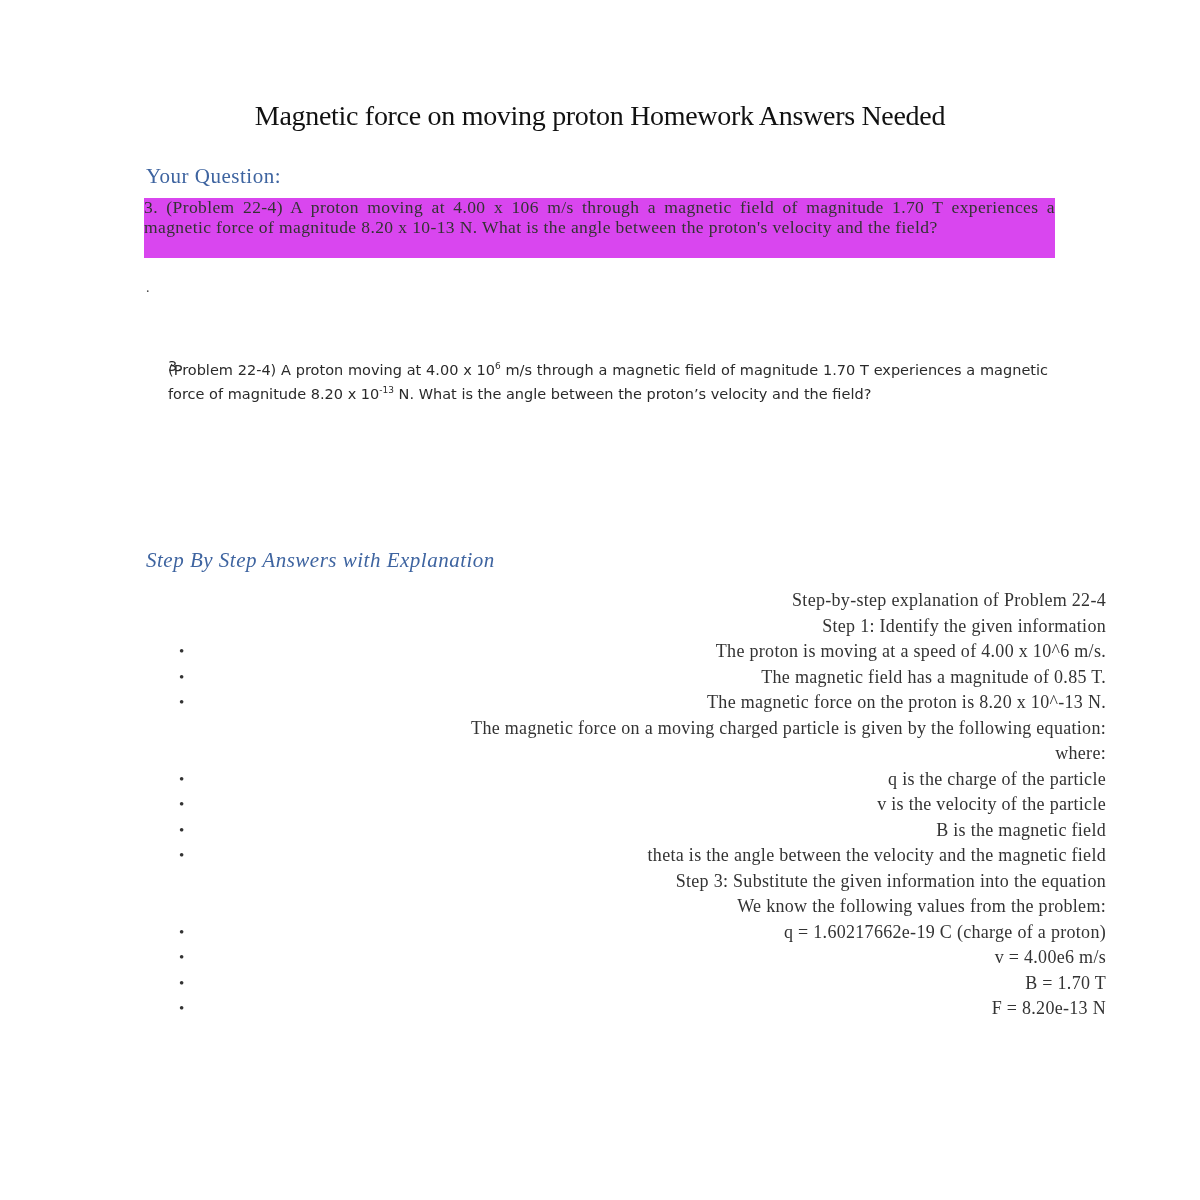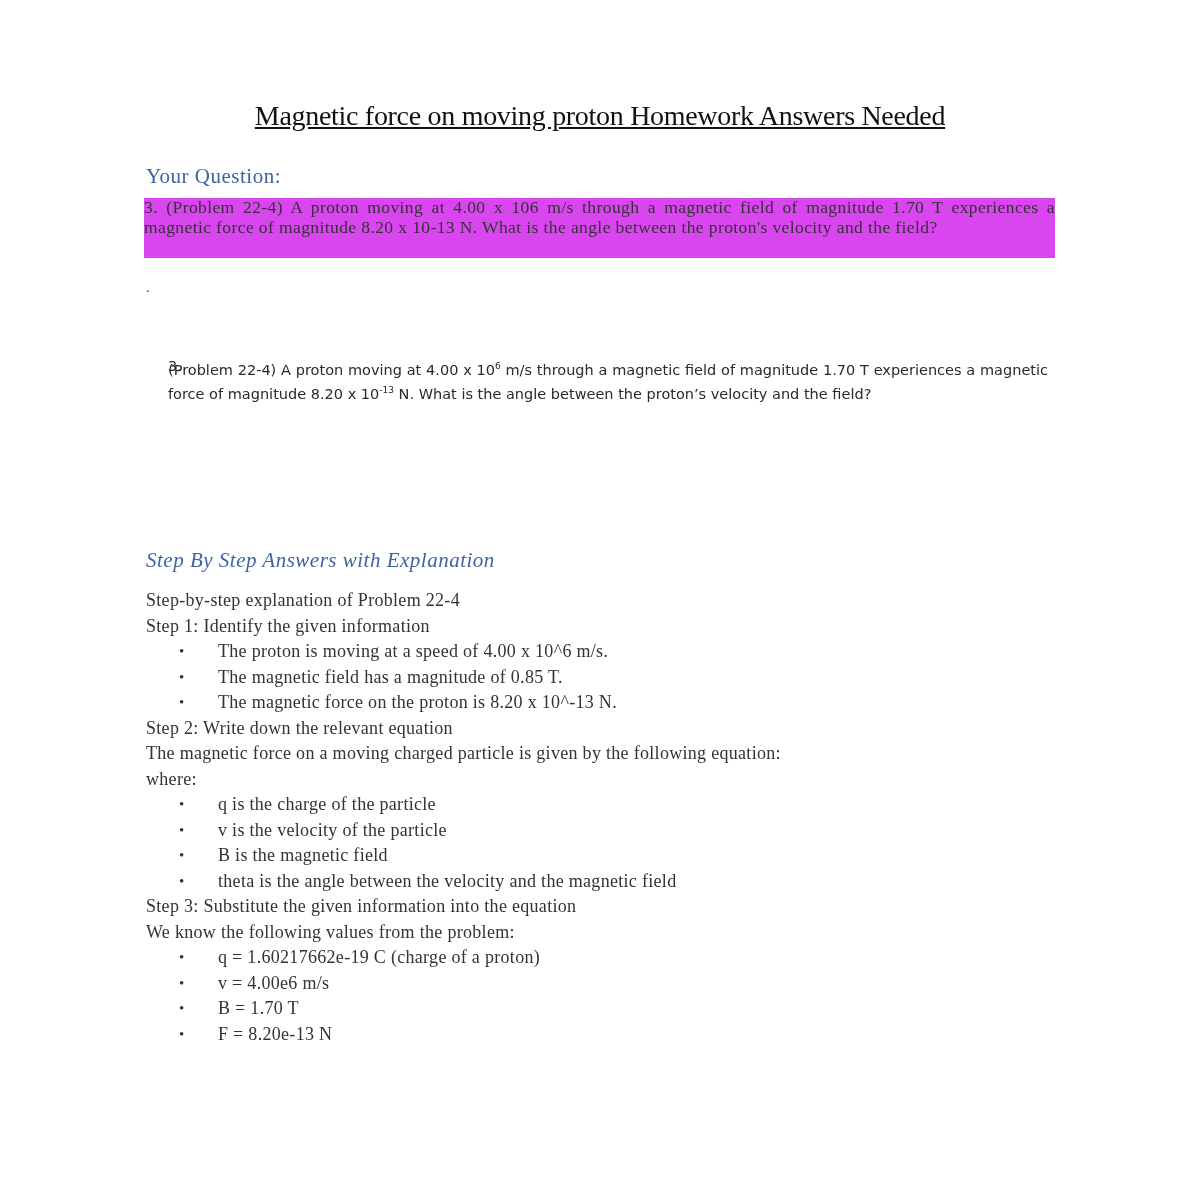--- a/index.html
+++ b/index.html
@@ -1,30 +1,30 @@
 <!DOCTYPE html>
 <html><head>
   <meta charset="utf-8">
   <style>
     html, body { margin: 0; padding: 0; background: #ffffff; }
     body { width: 1200px; height: 1200px; position: relative; overflow: hidden;
       font-family: "Liberation Serif", "DejaVu Serif", serif; color: #222; }
     .title { position: absolute; top: 100px; left: 0; width: 1200px; text-align: center;
-      font-size: 28px; color: #111; letter-spacing: -0.3px; text-decoration: underline; }
+      font-size: 28px; color: #111; letter-spacing: -0.3px; }
     .h2 { position: absolute; left: 146px; color: #3e64a0; font-size: 21px; letter-spacing: 0.5px; }
     .question-box { position: absolute; left: 144px; top: 198px; width: 911px; height: 60px;
       background: #d946ef; font-size: 17.5px; line-height: 19.5px; color: #333;
       text-align: justify; letter-spacing: 0.4px; }
     .dot { position: absolute; left: 146px; top: 280px; font-size: 14px; color: #444; }
     .image-block { position: absolute; left: 168px; top: 356px; width: 880px;
       font-family: "DejaVu Sans", sans-serif; font-size: 14.5px; line-height: 20.5px; color: #2a2a2a; }
     .image-block .num { position: absolute; left: 0; top: 0; }
     .image-block .txt { text-align: justify; }
     .image-block sup { font-size: 9px; }
-    .answer { position: absolute; left: 146px; top: 588px; width: 960px; font-size: 18px; color: #333; }
+    .answer { position: absolute; left: 146px; top: 588px; width: 960px; font-size: 18px; color: #333; text-align: right; }
     .line { height: 25.5px; line-height: 25.5px; white-space: nowrap; letter-spacing: 0.3px; }
     .bullet { position: relative; padding-left: 72px; }
     .bullet::before { content: "\2022"; position: absolute; left: 33px; top: 0; font-size: 15px; }
     .eq { font-size: 14px; height: 18px; line-height: 18px; color: #555; margin-bottom: 2px; }
   </style>
 </head>
 <body>
 
 <div class="title">Magnetic force on moving proton Homework Answers Needed</div>
 
@@ -40,21 +40,20 @@
 </div>
 
 <div class="h2" style="top:548px;font-style:italic;">Step By Step Answers with Explanation</div>
 
 <div class="answer">
   <div class="line">Step-by-step explanation of Problem 22-4</div>
   <div class="line">Step 1: Identify the given information</div>
   <div class="line bullet">The proton is moving at a speed of 4.00 x 10^6 m/s.</div>
   <div class="line bullet">The magnetic field has a magnitude of 0.85 T.</div>
   <div class="line bullet">The magnetic force on the proton is 8.20 x 10^-13 N.</div>
-  <div class="line">Step 2: Write down the relevant equation</div>
   <div class="line">The magnetic force on a moving charged particle is given by the following equation:</div>
   <div class="line">where:</div>
   <div class="line bullet">q is the charge of the particle</div>
   <div class="line bullet">v is the velocity of the particle</div>
   <div class="line bullet">B is the magnetic field</div>
   <div class="line bullet">theta is the angle between the velocity and the magnetic field</div>
   <div class="line">Step 3: Substitute the given information into the equation</div>
   <div class="line">We know the following values from the problem:</div>
   <div class="line bullet">q = 1.60217662e-19 C (charge of a proton)</div>
   <div class="line bullet">v = 4.00e6 m/s</div>

